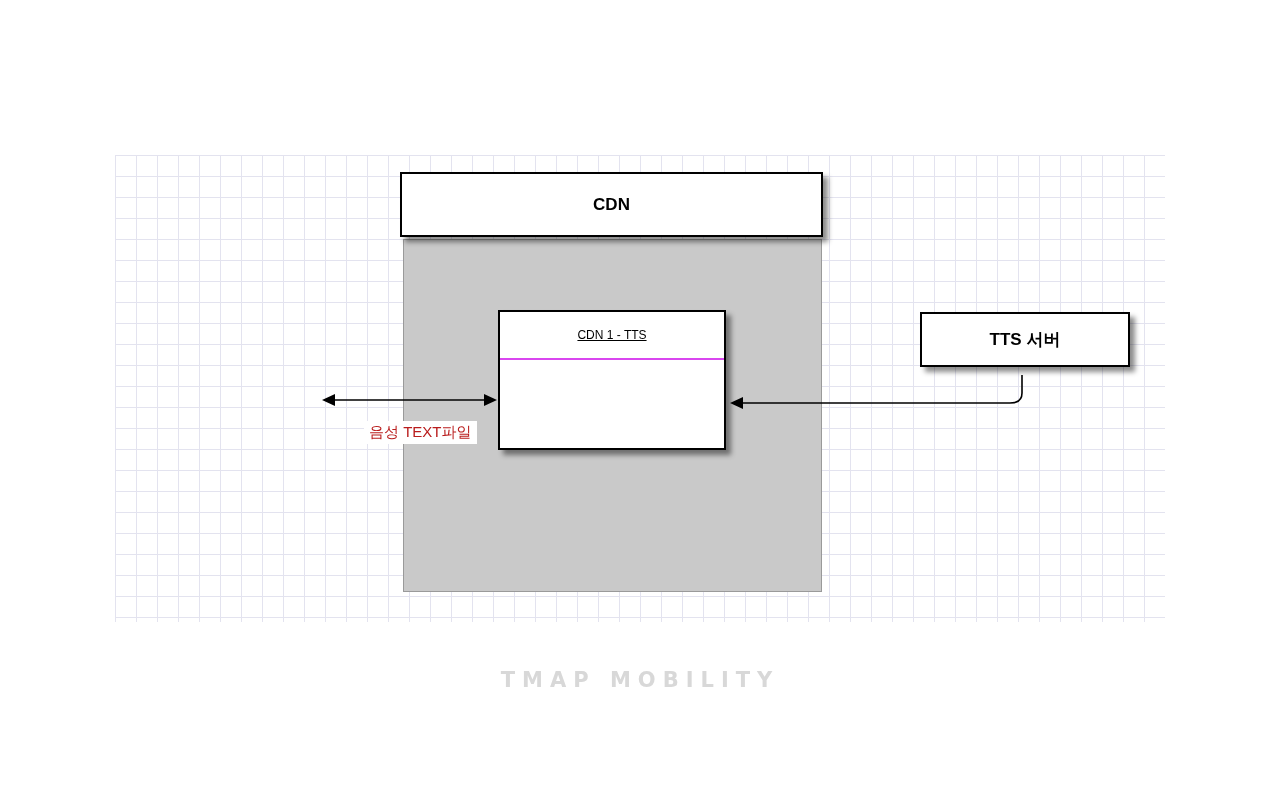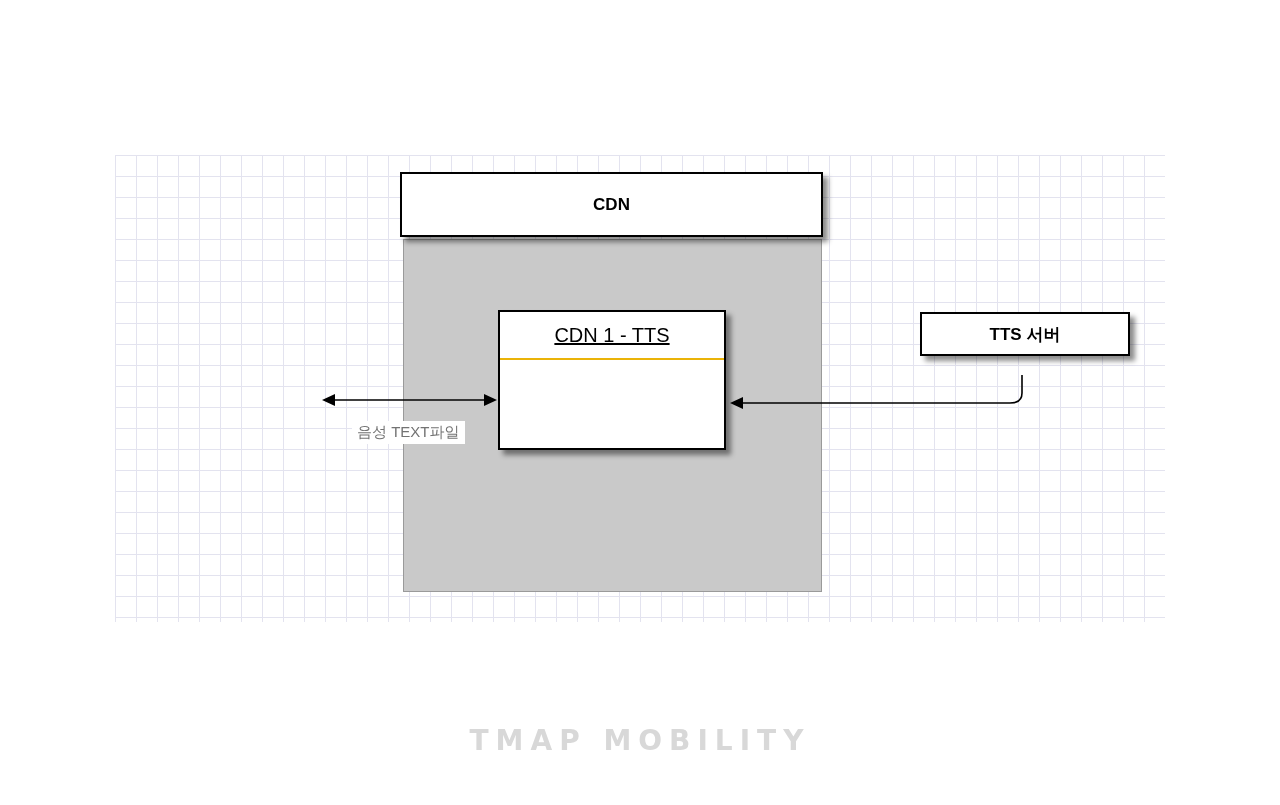--- a/index.html
+++ b/index.html
@@ -51,67 +51,67 @@
     font-size:17px;
     font-weight:bold;
   }
   .tmap-client{
     left:126px; top:386px;
     width:194px; height:60px;
     font-size:16px;
   }
   .tts-server{
     left:920px; top:312px;
-    width:210px; height:44px;
+    width:210px; height:55px;
     font-size:17px;
     font-weight:bold;
   }
   .cdn-tts{
     left:498px; top:310px;
     width:228px; height:140px;
     flex-direction:column;
     align-items:stretch;
     justify-content:flex-start;
     padding:0;
   }
   .cdn-tts-title{
     height:46px;
-    border-bottom:2px solid #eab308;
+    border-bottom:2px solid #d946ef;
     display:flex;
     align-items:center;
     justify-content:center;
-    font-size:20px;
+    font-size:12px;
     text-decoration:underline;
   }
   .cdn-tts-body{
     padding-top:6px;
     text-align:center;
     font-size:15px;
   }
   .edges{
     position:absolute;
     left:0; top:0;
     width:1280px; height:805px;
     pointer-events:none;
   }
   .edge-label{
     position:absolute;
-    left:352px; top:421px;
+    left:364px; top:421px;
     background:#ffffff;
     padding:2px 5px;
     font-size:15px;
-    color:#737373;
+    color:#b91c1c;
     white-space:nowrap;
   }
   .watermark{
     position:absolute;
     left:0; right:0;
-    top:724px;
+    top:668px;
     text-align:center;
-    font-size:28px;
+    font-size:21px;
     font-weight:bold;
     letter-spacing:7px;
     color:#d8d8d8;
     font-family:"DejaVu Sans","Liberation Sans",sans-serif;
   }
 </style>
 </head>
 <body>
 
 <div class="canvas">

